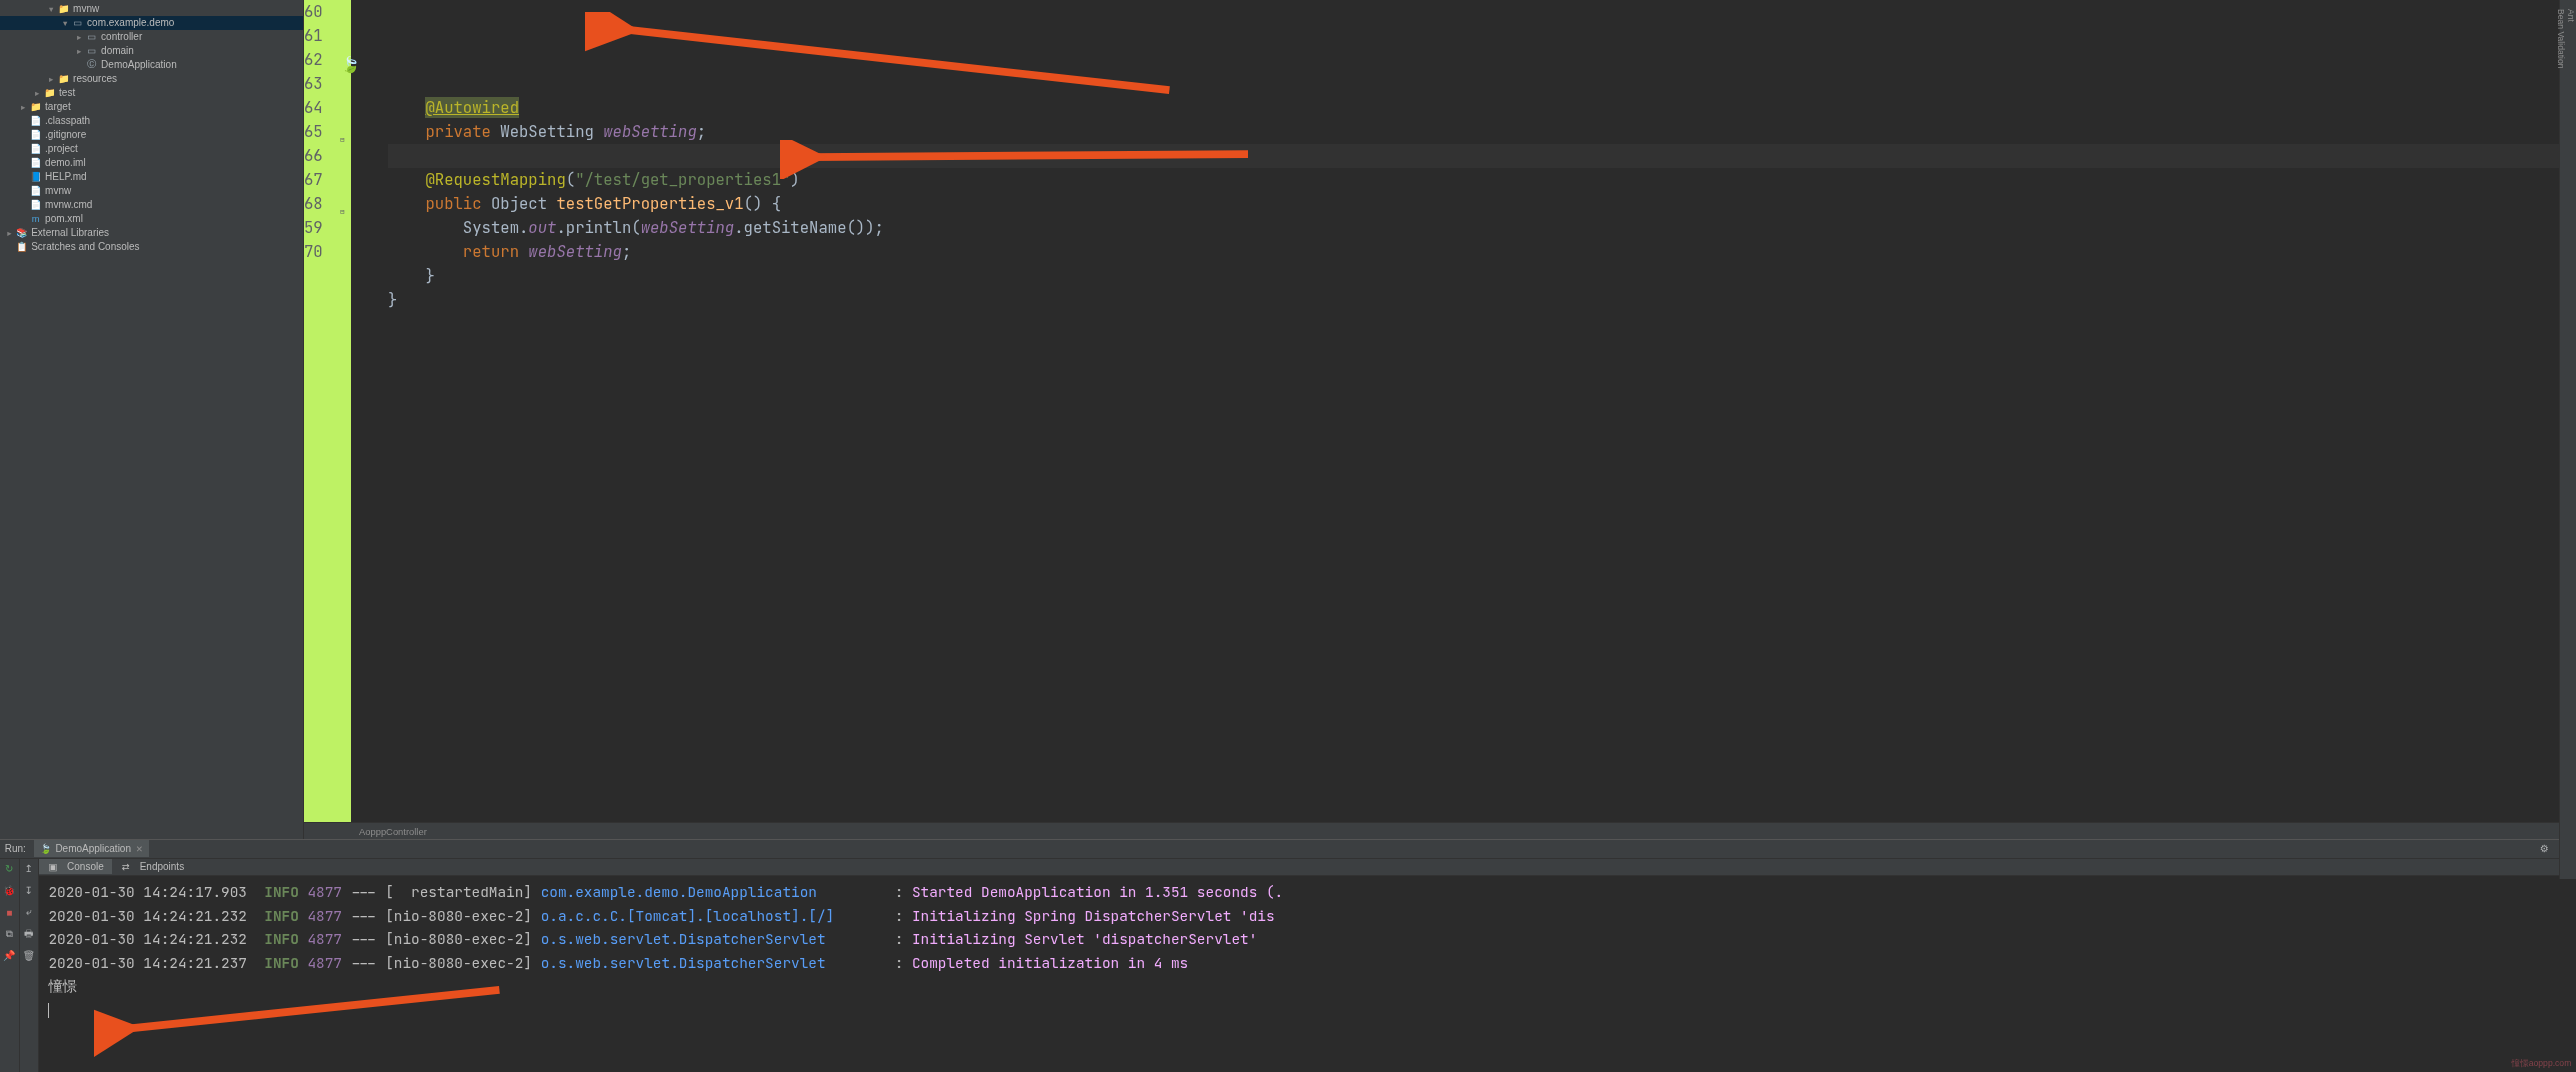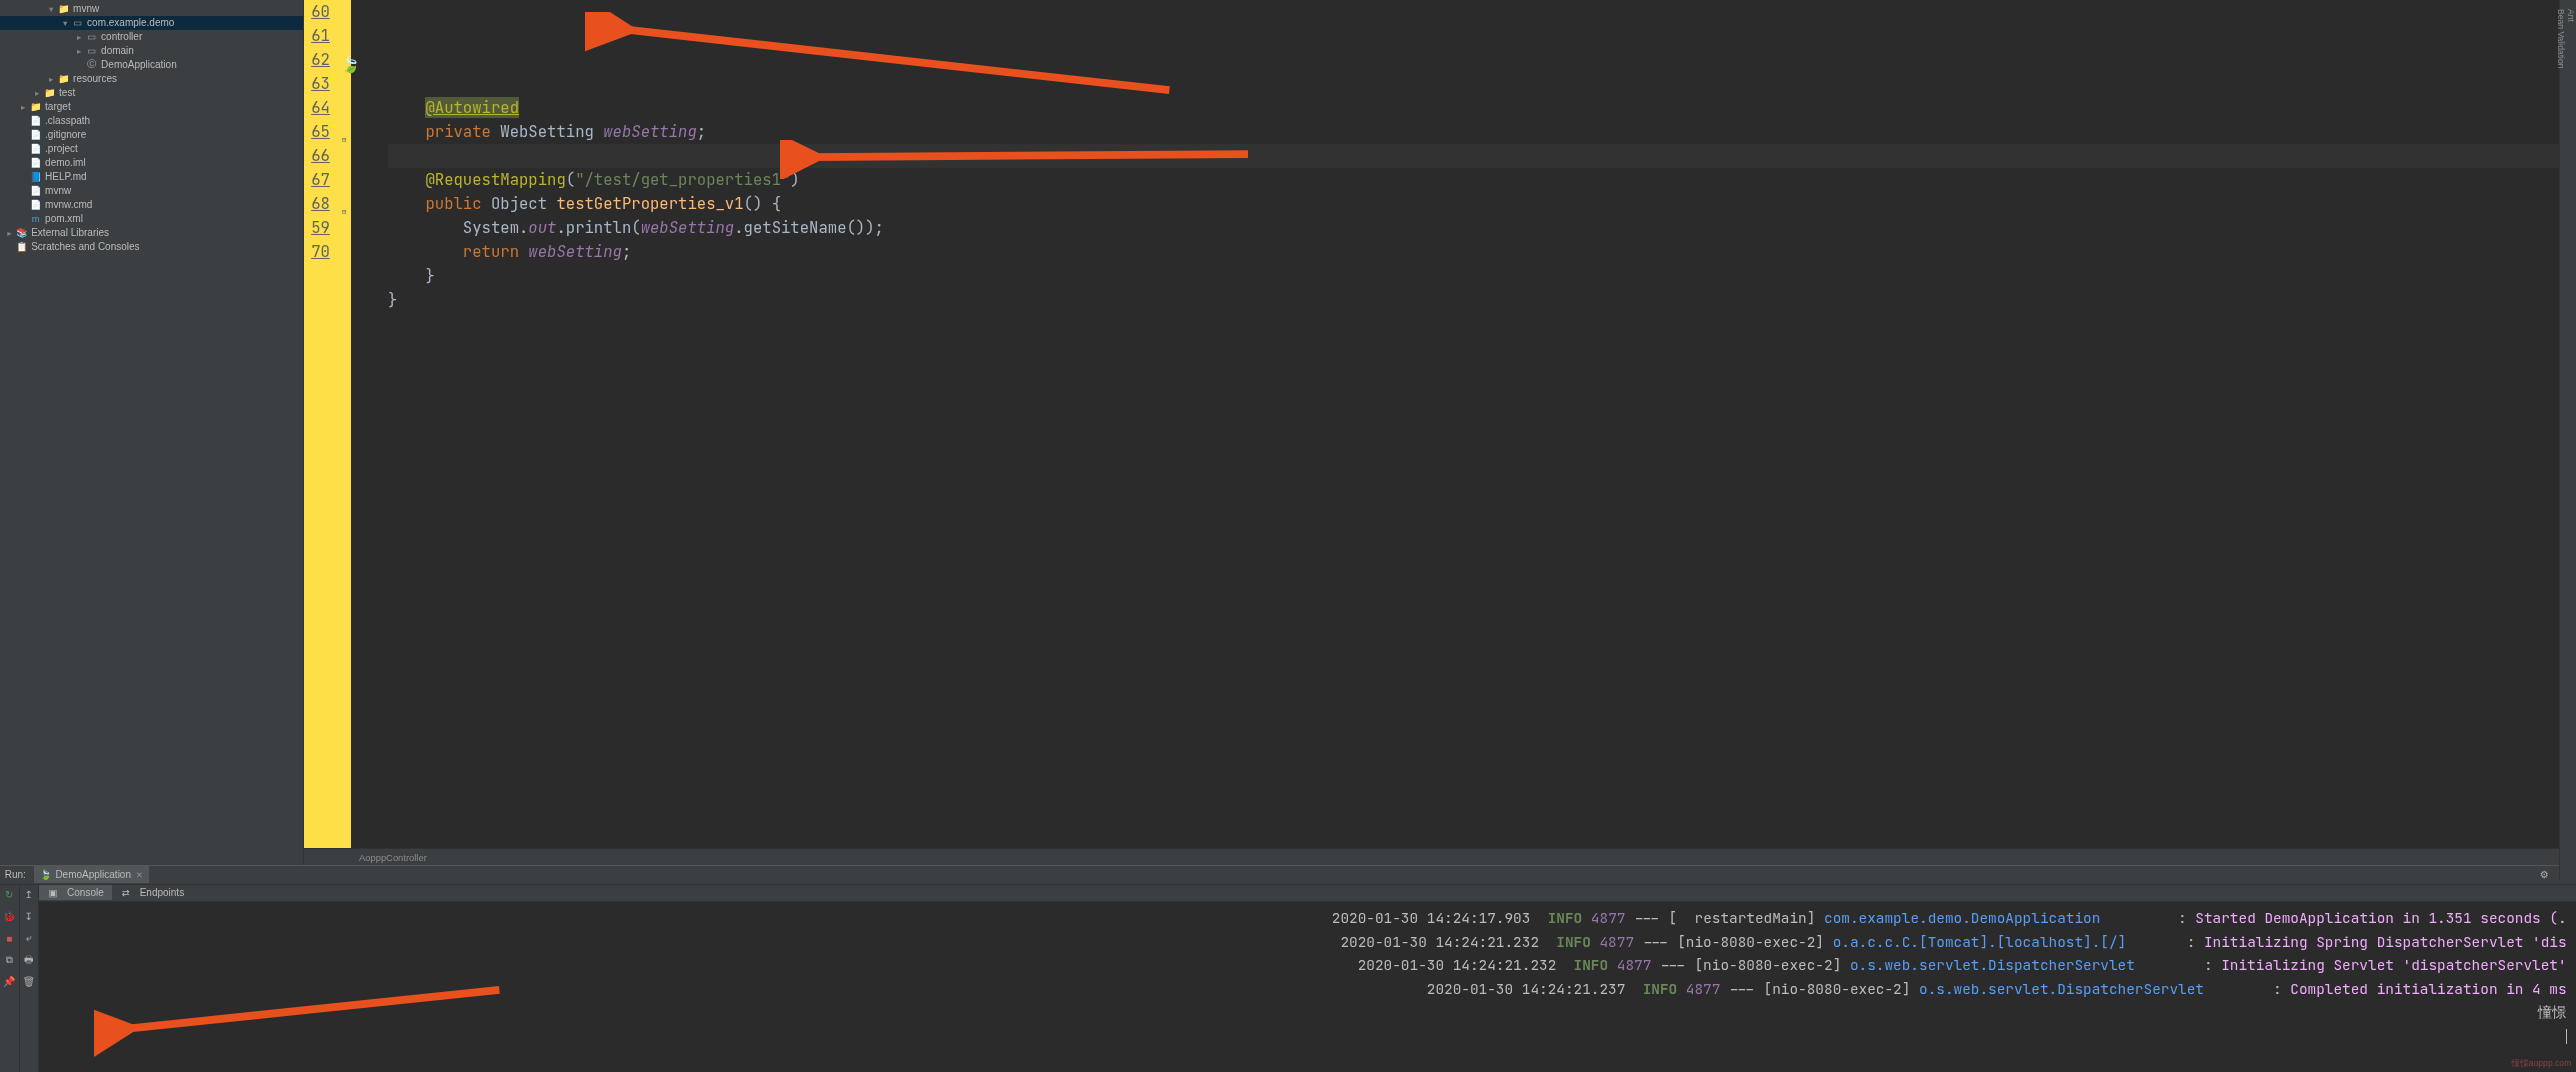--- a/index.html
+++ b/index.html
@@ -16,40 +16,40 @@
   .tree-row.sel { background: #0d293e; }
   .indent-1 { padding-left: 17px; }
   .indent-2 { padding-left: 31px; }
   .indent-3 { padding-left: 45px; }
   .indent-4 { padding-left: 59px; }
   .indent-5 { padding-left: 73px; }
 
   
   .editor-wrap { flex: 1; display: flex; flex-direction: column; background: #2b2b2b; position: relative; min-width: 0; }
   .editor { flex: 1; display: flex; font-family: "JetBrains Mono","Consolas","Menlo",monospace; font-size: 15.6px; line-height: 24px; overflow: hidden; }
-  .gutter { width: 47px; background: #fde047; color: #606366; text-align: center; padding-right: 14px; user-select: none; text-decoration: underline; }
+  .gutter { width: 47px; background: #bef264; color: #606366; text-align: left; padding-right: 14px; user-select: none; }
   .gutter-line { height: 24px; position: relative; }
   .gutter-mark { position: absolute; right: -17px; top: 4.7px; width: 12.5px; height: 12.5px; }
   .fold-mark { position: absolute; right: -11px; top: 7.8px; width: 7.8px; height: 7.8px; color: #606366; font-size: 7px; }
   .code { flex: 1; padding-left: 37px; white-space: pre; color: #a9b7c6; position: relative; }
   .code-line { height: 24px; }
   .hl-line { background: #323232; }
   .tok-anno { color: #bbb529; }
   .hl-anno { background: #515b3a; text-decoration: underline; }
   .tok-kw { color: #cc7832; }
   .tok-str { color: #6a8759; }
   .tok-type { color: #a9b7c6; }
   .tok-fn { color: #fdba74; }
   .tok-field { color: #9876aa; font-style: italic; }
   .tok-static { color: #9876aa; font-style: italic; }
 
   .breadcrumb { height: 17px; line-height: 17px; background: #3c3f41; padding-left: 55px; color: #8c8c8c; font-size: 9.4px; border-top: 0.8px solid #323232; }
 
   
-  .run { height: 207px; border-top: 0.8px solid #555; background: #3c3f41; display: flex; flex-direction: column; text-align: right; }
+  .run { height: 233px; border-top: 0.8px solid #555; background: #3c3f41; display: flex; flex-direction: column; }
   .run-header { height: 18.7px; display: flex; align-items: center; background: #3c3f41; border-bottom: 0.8px solid #323232; }
   .run-header-label { color: #bbbbbb; padding: 0 4.7px 0 4.7px; }
   .run-tab { display: inline-flex; align-items: center; height: 17px; padding: 0 6.2px; margin-left: 3.1px; background: #4e5254; border-radius: 0; color: #bbbbbb; }
   .run-tab.active { background: #515658; }
   .run-tab .close { margin-left: 4.7px; color: #8c8c8c; font-size: 8.6px; }
   .run-header-right { margin-left: auto; display: flex; align-items: center; padding-right: 4.7px; gap: 6.2px; color: #afb1b3; }
 
   .run-body { flex: 1; display: flex; min-height: 0; }
   .run-gutter-left { width: 19.5px; background: #3c3f41; display: flex; flex-direction: column; align-items: center; padding-top: 3.1px; gap: 7.8px; border-right: 0.8px solid #323232; }
   .run-gutter-left2 { width: 19.5px; background: #3c3f41; display: flex; flex-direction: column; align-items: center; padding-top: 3.1px; gap: 7.8px; border-right: 0.8px solid #323232; }

